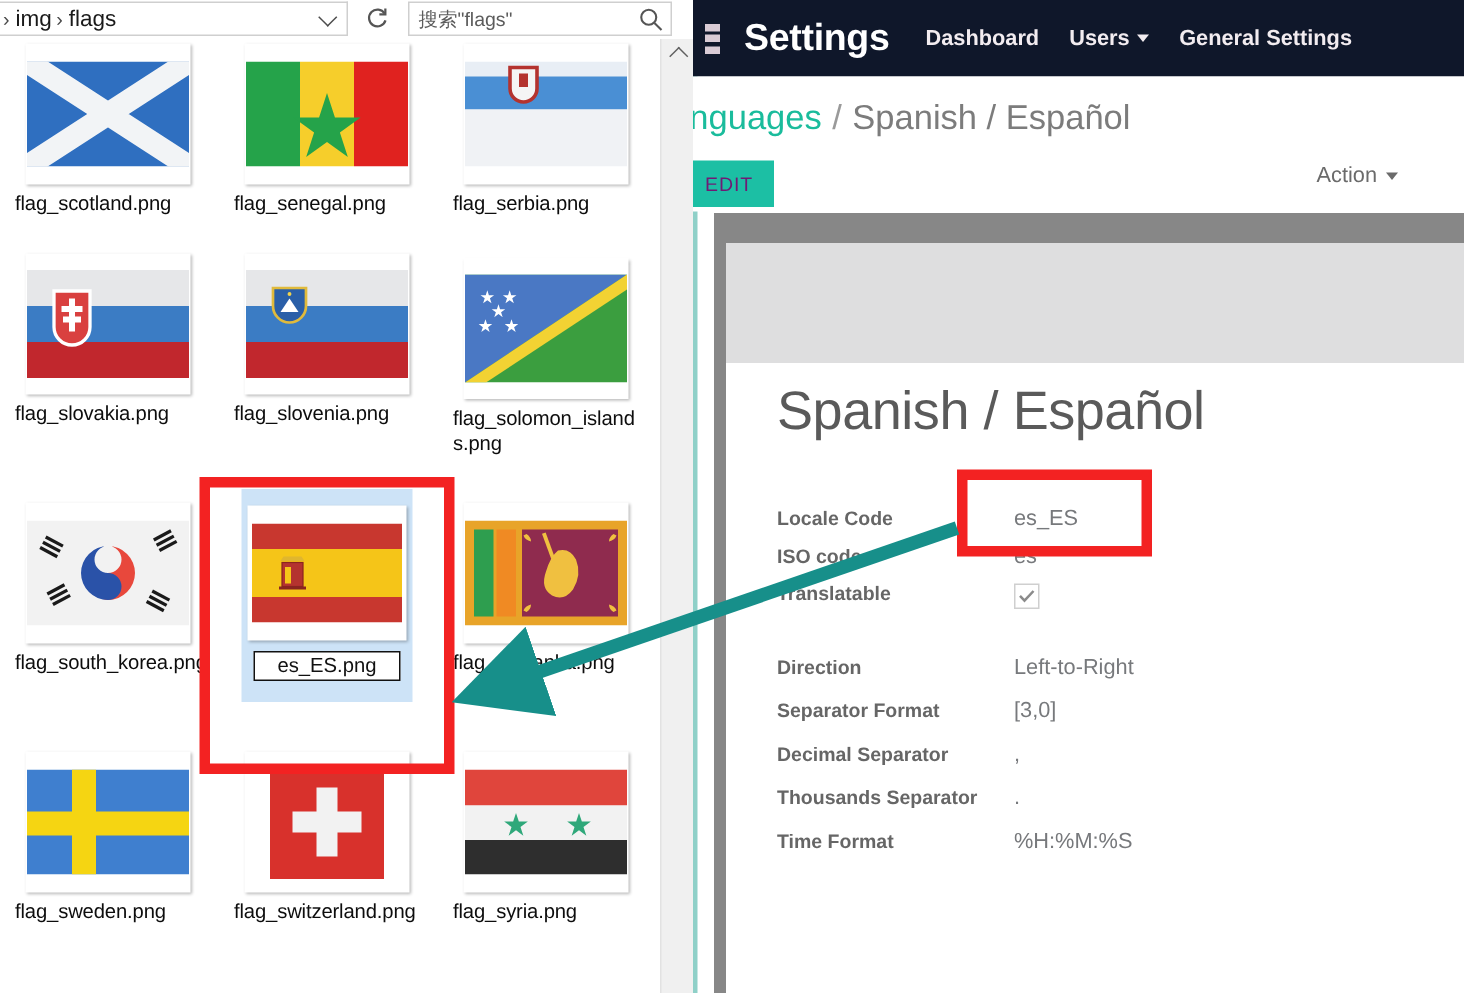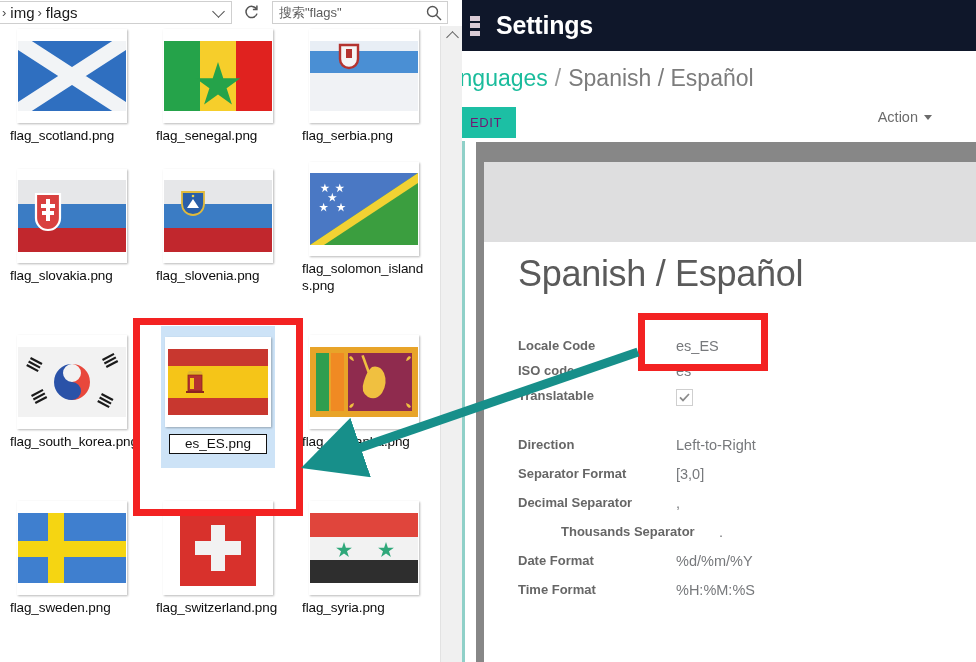--- a/index.html
+++ b/index.html
@@ -203,21 +203,21 @@
                 <path d="M0 0 h22 v12 a11 11 0 0 1 -11 11 a11 11 0 0 1 -11 -11 z" fill="#2a5fa8" stroke="#e0ba3c" stroke-width="1.8"></path>
                 <path d="M5 16 l6 -9 l6 9 z" fill="#fff"></path>
                 <circle cx="11" cy="4" r="1.3" fill="#f2d34c"></circle>
               </g>
             </svg>
           </div>
         </div>
         <div class="fname">flag_slovenia.png</div>
       </div>
 
-      <div class="fitem" style="left:294px;top:133px;">
+      <div class="fitem" style="left:294px;top:143px;">
         <div class="thumbwrap">
           <div class="thumb">
             <svg width="108" height="72" viewBox="0 0 108 72">
               <rect width="108" height="72" fill="#3b9e3f"></rect>
               <path d="M0 0 L108 0 L0 72 Z" fill="#4a78c4"></path>
               <path d="M0 72 L108 0 L108 10 L14 72 Z" fill="#f2d233"></path>
               <g fill="#fff">
                 <path d="M16 11 l1.7 5.3 h5.6 l-4.5 3.3 1.7 5.3 -4.5-3.3 -4.5 3.3 1.7-5.3 -4.5-3.3 h5.6 z" transform="scale(.62) translate(8,6)"></path>
                 <path d="M40 11 l1.7 5.3 h5.6 l-4.5 3.3 1.7 5.3 -4.5-3.3 -4.5 3.3 1.7-5.3 -4.5-3.3 h5.6 z" transform="scale(.62) translate(8,6)"></path>
                 <path d="M28 26 l1.7 5.3 h5.6 l-4.5 3.3 1.7 5.3 -4.5-3.3 -4.5 3.3 1.7-5.3 -4.5-3.3 h5.6 z" transform="scale(.62) translate(8,6)"></path>
@@ -365,20 +365,32 @@
   <div class="odoo">
     <div class="odoo-edge"></div>
 
     <div class="navbar">
       <div class="apps-ico">
           <i></i>
           <i></i>
           <i></i>
         </div>
       <div class="brand">Settings</div>
+      <div class="navlinks">
+        <div class="navlink">
+          <span>Dashboard</span>
+        </div>
+        <div class="navlink">
+          <span>Users</span>
+          <span class="caret"></span>
+        </div>
+        <div class="navlink">
+          <span>General Settings</span>
+        </div>
+      </div>
     </div>
 
     <div class="cpbar">
       <div class="breadcrumb">
         <span class="bc-link">Languages</span>
         <span class="bc-sep">/</span>
         <span class="bc-cur">Spanish / Español</span>
       </div>
       <div class="btnrow">
         <div class="btn-edit">EDIT</div>
@@ -426,27 +438,23 @@
           <div class="fvalue">Left-to-Right</div>
         </div>
         <div class="frow" style="height:29px;">
           <div class="flabel">Separator Format</div>
           <div class="fvalue">[3,0]</div>
         </div>
         <div class="frow" style="height:29px;">
           <div class="flabel">Decimal Separator</div>
           <div class="fvalue">,</div>
         </div>
-        <div class="frow" style="height:29px;margin-left:43px;">
+        <div class="frow" style="height:29px;">
           <div class="flabel">Thousands Separator</div>
           <div class="fvalue">.</div>
-        </div>
-        <div class="frow" style="height:29px;">
-          <div class="flabel">Date Format</div>
-          <div class="fvalue">%d/%m/%Y</div>
         </div>
         <div class="frow" style="height:29px;">
           <div class="flabel">Time Format</div>
           <div class="fvalue">%H:%M:%S</div>
         </div>
 
       </div>
     </div>
   </div>
 

